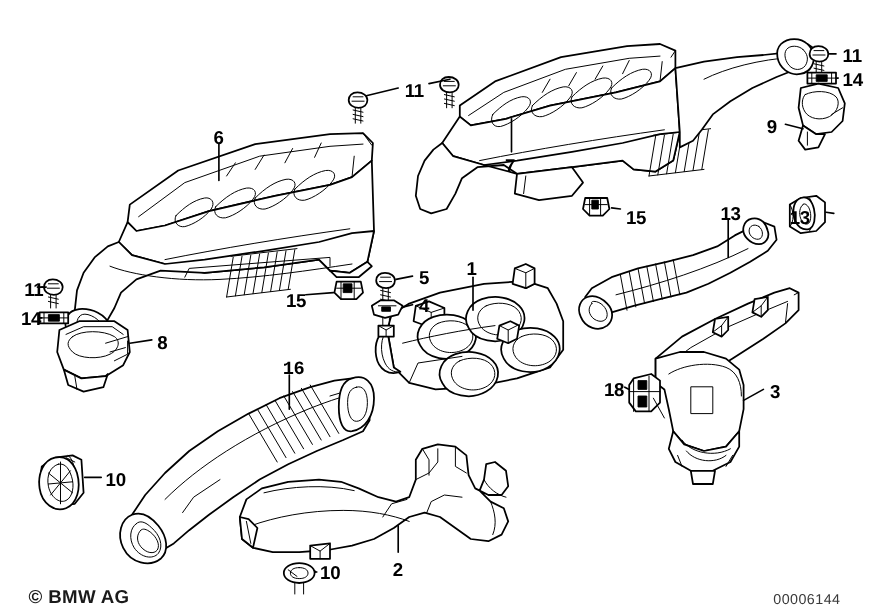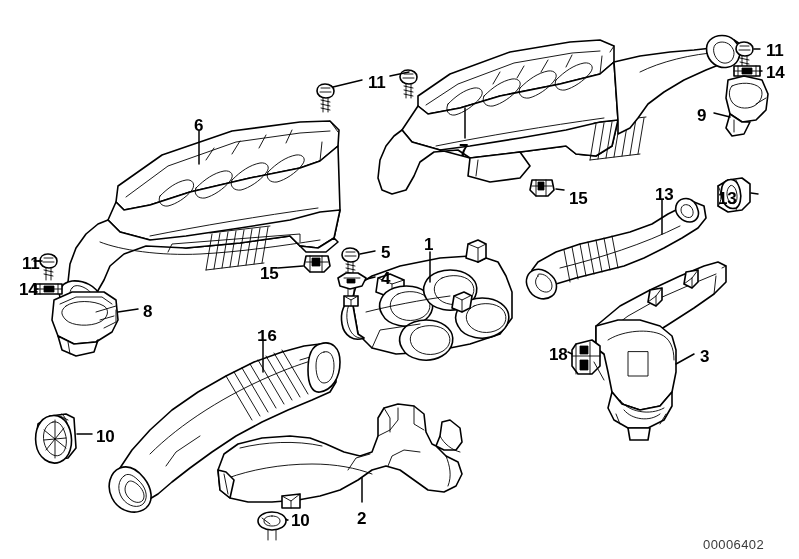--- a/index.html
+++ b/index.html
@@ -445,15 +445,16 @@
   <div class="callout" style="left:96px;top:428px;">10</div>
   <div class="callout" style="left:718px;top:190px;">13</div>
   <div class="callout" style="left:19px;top:281px;">14</div>
   <div class="callout" style="left:766px;top:64px;">14</div>
   <div class="callout" style="left:569px;top:190px;">15</div>
   <div class="callout" style="left:260px;top:265px;">15</div>
   <div class="callout" style="left:257px;top:328px;font-family:Liberation Mono, monospace;">16</div>
   <div class="callout" style="left:655px;top:186px;">13</div>
   <div class="callout" style="left:549px;top:346px;">18</div>
 
-  <div id="diagram-id">00006402</div>
+  <div id="copyright">© BMW AG</div>
+  <div id="diagram-id">00006144</div>
 
 </div>
 
 </body></html>

